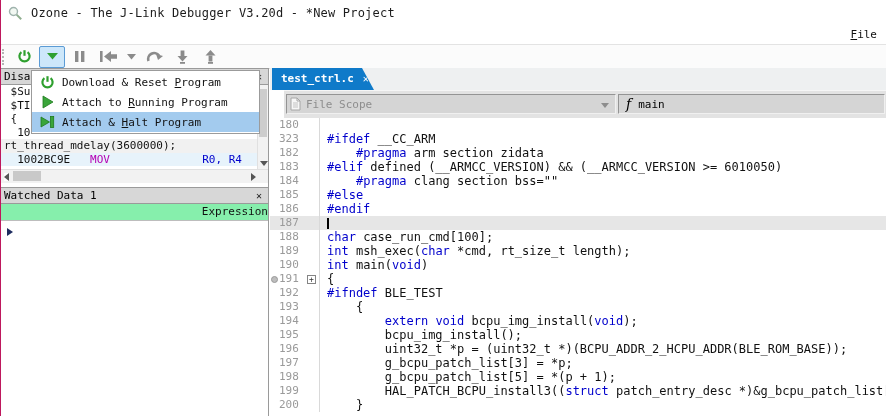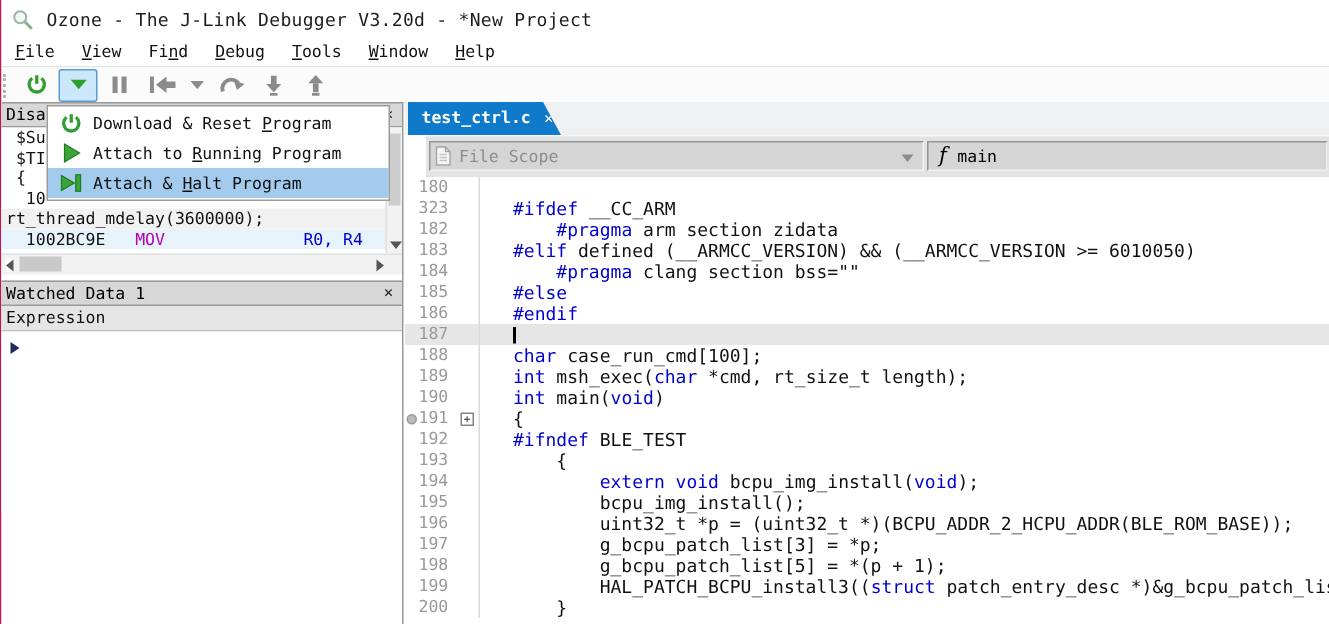--- a/index.html
+++ b/index.html
@@ -6,21 +6,21 @@
   body{width:886px;height:416px;position:relative;overflow:hidden;background:#ffffff;
        font-family:"DejaVu Sans Mono","Liberation Mono",monospace;font-size:11px;color:#111;}
   .app{position:absolute;inset:0;border-left:1px solid #be185d;box-sizing:border-box;}
 
   
   .titlebar{position:absolute;left:0;top:0;right:0;height:26px;background:#fff;display:flex;align-items:center;}
   .titlebar .appicon{margin:0 8px 0 7px;display:flex;}
   .titlebar .title{font-size:12px;color:#1c1c1c;letter-spacing:0.2px;}
 
   
-  .menubar{position:absolute;left:0;top:26px;right:0;height:18px;background:#fff;display:flex;align-items:flex-end;border-bottom:1px solid #e3e3e3;}
+  .menubar{position:absolute;left:0;top:26px;right:0;height:18px;background:#fff;display:flex;align-items:flex-end;border-bottom:1px solid #e3e3e3;flex-direction:column;}
   .menubar .mitem{padding:0 9px;height:18px;line-height:18px;cursor:default;}
   .menubar .mitem u{text-decoration:underline;}
 
   
   .toolbar{position:absolute;left:0;top:45px;right:0;height:23px;background:#fbfbfb;border-bottom:1px solid #ddd;display:flex;align-items:center;}
   .grip{width:6px;height:16px;margin-left:1px;border-left:2px dotted #b5b5b5;}
   .tbtn{width:24px;height:20px;display:flex;align-items:center;justify-content:center;margin:0 1px;border:1px solid transparent;border-radius:2px;}
   .tbtn.active{background:#cde7fa;border-color:#5b9bd5;}
   .tbtn.narrow{width:14px;}
 
@@ -38,21 +38,21 @@
   .tok-b{color:#0000cc;}
   .vscroll{position:absolute;right:0;top:0;width:11px;height:84px;background:#f2f2f2;border-left:1px solid #e0e0e0;box-sizing:border-box;}
   .vthumb{position:absolute;left:1px;right:1px;top:4px;height:48px;background:#cdcdcd;}
   .varrow{position:absolute;left:2px;bottom:3px;width:0;height:0;border-left:4px solid transparent;border-right:4px solid transparent;border-top:5px solid #555;}
   .hscroll{position:relative;height:13px;background:#f2f2f2;border-top:1px solid #e0e0e0;}
   .harrow{position:absolute;top:3px;width:0;height:0;border-top:4px solid transparent;border-bottom:4px solid transparent;}
   .harrow.left{left:3px;border-right:5px solid #555;}
   .harrow.right{right:12px;border-left:5px solid #555;}
   .hthumb{position:absolute;left:12px;top:1px;width:28px;height:10px;background:#c9c9c9;}
   .gap{height:4px;background:#fff;}
-  .expr-header{height:16px;line-height:16px;background:#e5e5e5;border-bottom:1px solid #bdbdbd;padding-left:3px;}
+  .expr-header{height:16px;line-height:16px;background:#86efac;border-bottom:1px solid #bdbdbd;padding-left:3px;text-align:right;}
   .expr-body{position:relative;background:#fff;height:120px;}
   .expr-marker{position:absolute;left:6px;top:7px;width:0;height:0;border-top:4px solid transparent;border-bottom:4px solid transparent;border-left:6px solid #1d2b5e;}
 
   
   .popup{position:absolute;left:30px;top:70px;width:227px;background:#fff;border:1px solid #9b9b9b;z-index:60;padding:1px 0;}
   .pitem{height:20px;display:flex;align-items:center;font-size:11px;cursor:default;}
   .pitem.selected{background:#a3cbee;}
   .pitem .picon{width:16px;height:15px;margin:0 7px 0 7px;display:flex;align-items:center;justify-content:center;}
   .pitem u{text-decoration:underline;}
 
@@ -72,21 +72,21 @@
   .pageicon{margin:0 5px 0 3px;display:flex;}
 
   .codearea{position:absolute;top:50px;left:0;right:0;bottom:0;background:#fff;overflow:hidden;}
   .crow{display:flex;height:14px;line-height:14px;font-size:12px;white-space:pre;}
   .crow.current{background:#e6e6e6;}
   .bpmargin{width:9px;flex:0 0 9px;position:relative;}
   .bpdot{position:absolute;left:1px;top:3.5px;width:7px;height:7px;border-radius:50%;background:#bdbdbd;border:1px solid #999;box-sizing:border-box;}
   .lnum{width:27px;flex:0 0 27px;color:#9a9a9a;font-size:11px;line-height:14px;}
   .foldcol{width:13px;flex:0 0 13px;position:relative;}
   .foldbox{position:absolute;left:1px;top:2.5px;width:9px;height:9px;border:1px solid #848484;background:#fff;box-sizing:border-box;font-size:8px;line-height:7px;text-align:center;color:#333;}
-  .ctext{border-left:1px solid #d9d9d9;padding-left:22px;position:relative;}
+  .ctext{border-left:1px solid #d9d9d9;padding-left:7px;position:relative;}
   .cursorbar{display:inline-block;width:1.5px;height:11px;background:#000;vertical-align:middle;}
 </style>
 </head>
 <body>
 
 <div class="app">
 
   <div class="titlebar">
     <span class="appicon">
       <svg width="15" height="15" viewBox="0 0 15 15">

